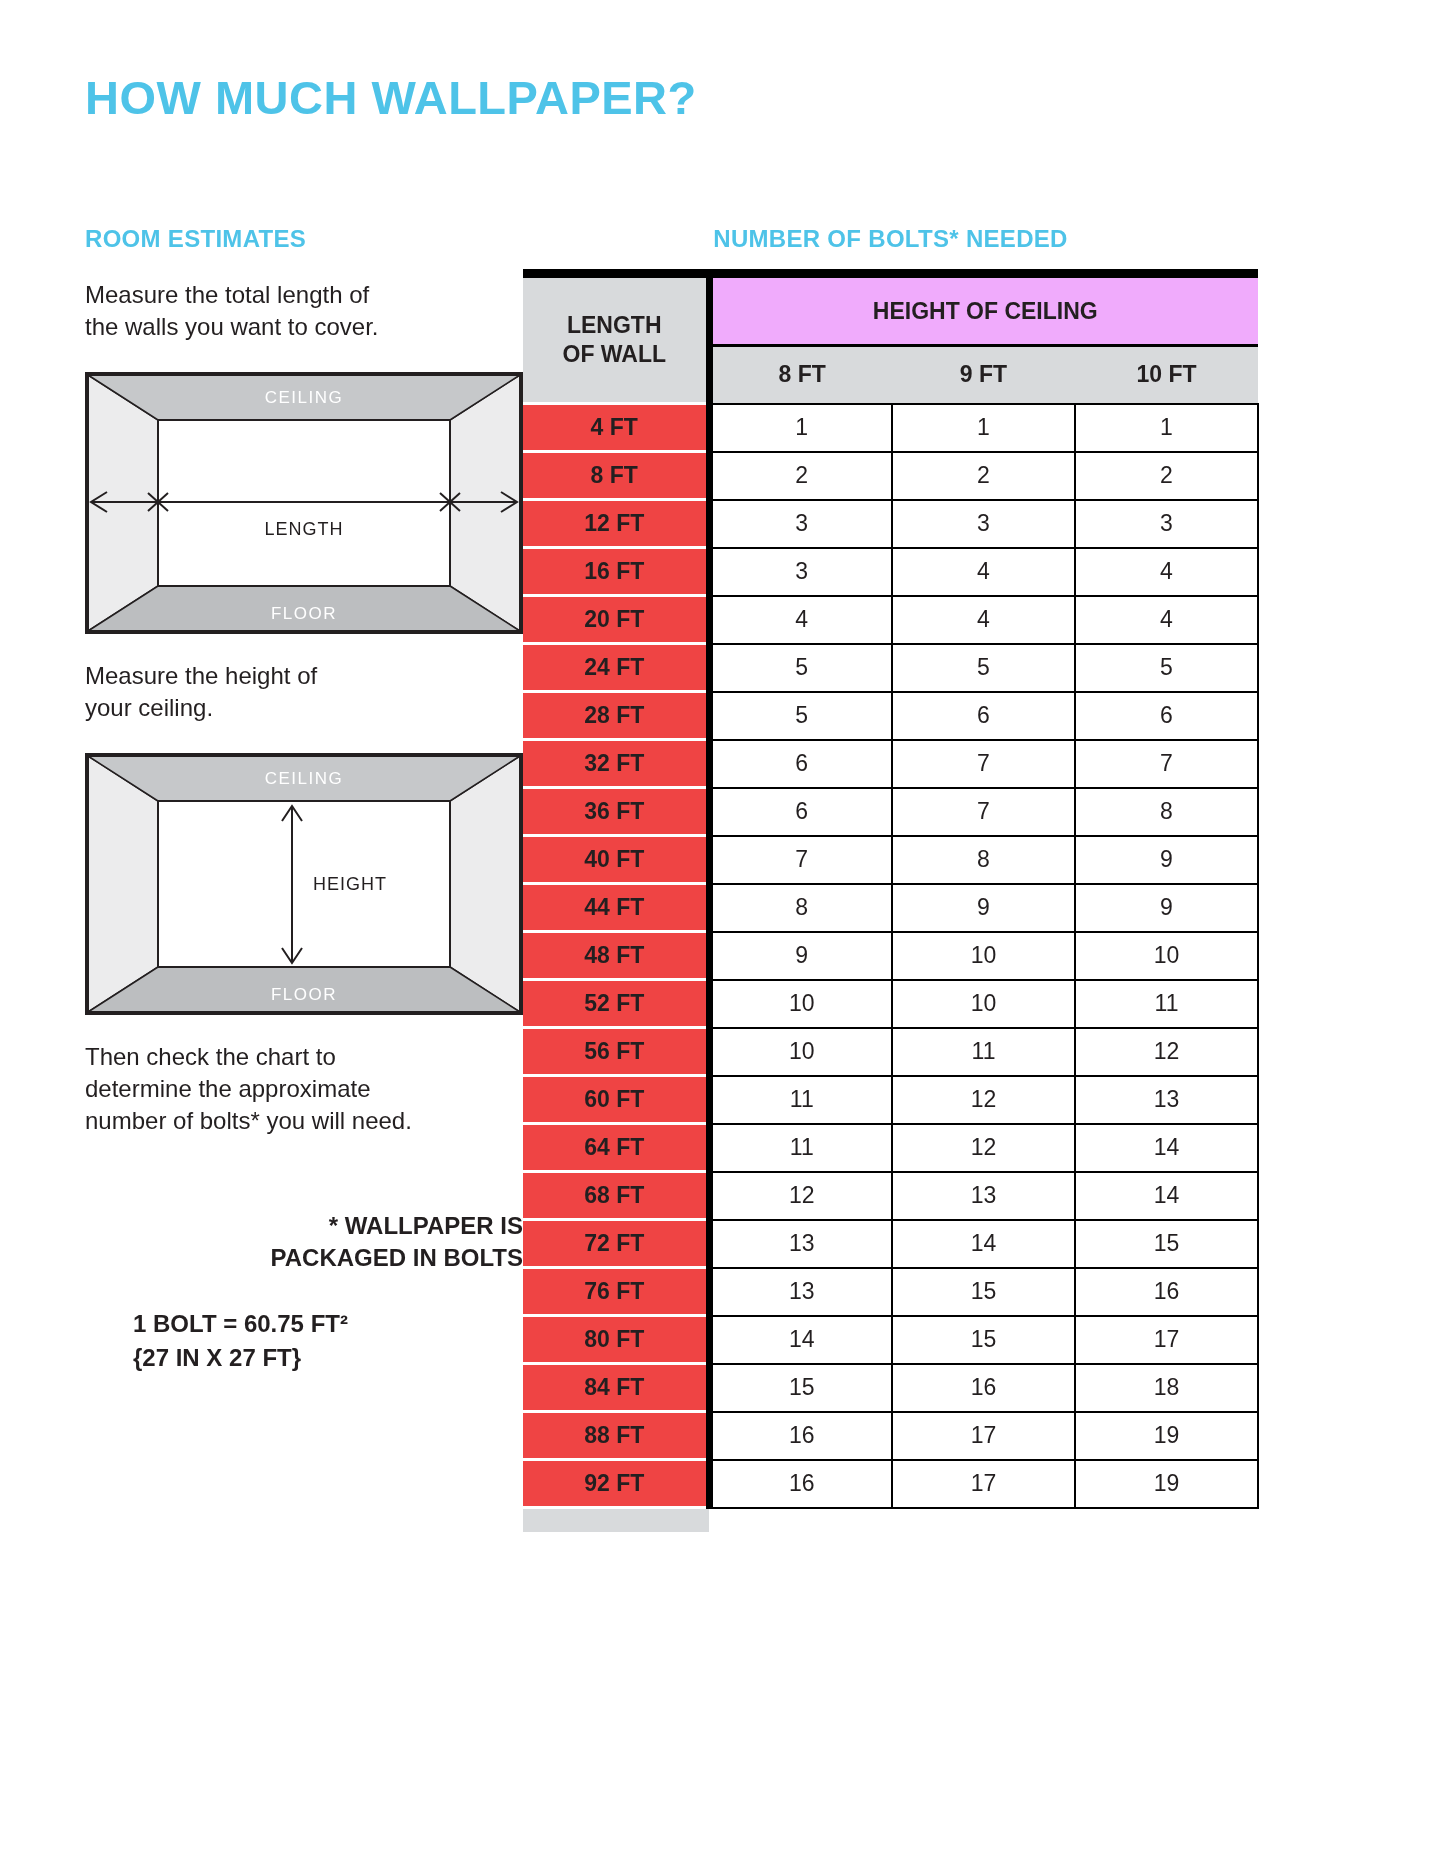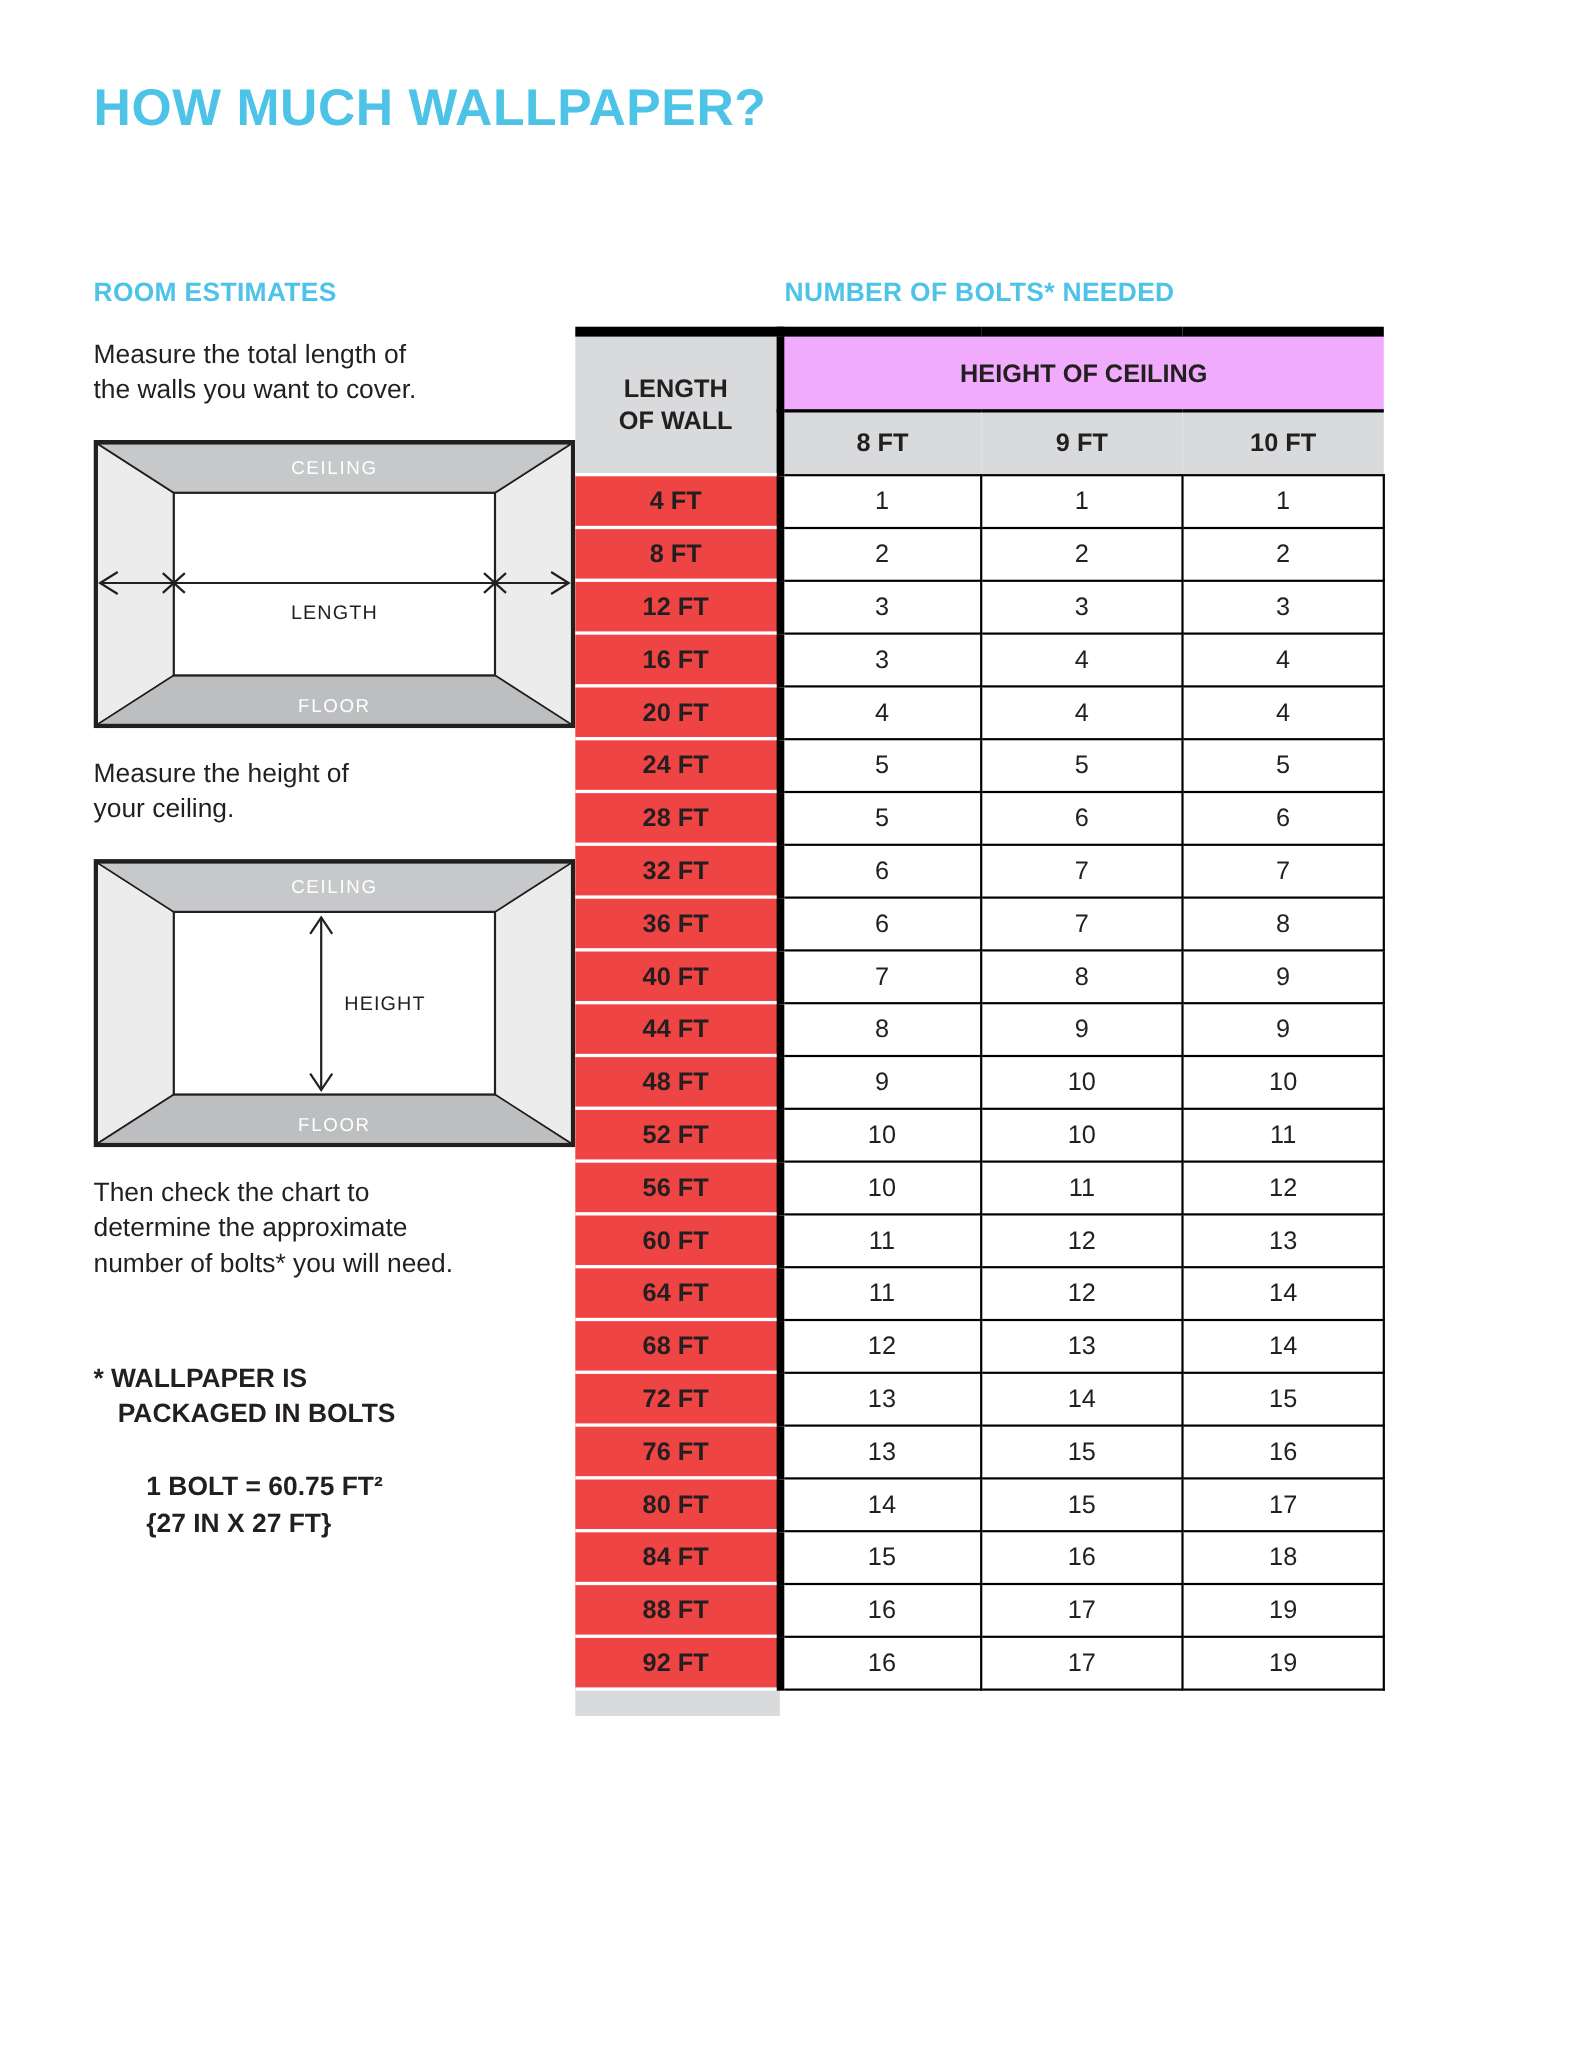--- a/index.html
+++ b/index.html
@@ -22,39 +22,38 @@
 
   .columns { display:flex; margin-top:100px; }
   .left-col { width:438px; flex:0 0 438px; }
   .right-col { margin-left:auto; width:735px; flex:0 0 735px; }
 
   .section-heading {
     color:#4ec3e8;
     font-size:24px;
     font-weight:bold;
     letter-spacing:0.3px;
-    margin-top:28px;
   }
   .right-col .section-heading { text-align:center; }
 
   .para { font-size:24px; line-height:1.35; margin-top:26px; }
   .para .line { display:block; }
 
   .room { width:438px; height:262px; display:block; margin-top:28px; }
   .ceil  { fill:#c6c8ca; stroke:#231f20; stroke-width:1.5; }
   .floor { fill:#bcbec0; stroke:#231f20; stroke-width:1.5; }
   .side  { fill:#ececed; stroke:#231f20; stroke-width:1.5; }
   .back  { fill:#ffffff; stroke:#231f20; stroke-width:2; }
   .outer { fill:none; stroke:#231f20; stroke-width:4; }
   .room text { font-family:"Liberation Sans", sans-serif; }
   .room-label-white { fill:#ffffff; font-size:17px; letter-spacing:1.5px; }
   .room-label-dark  { fill:#231f20; font-size:18px; letter-spacing:1px; }
   .arrow { stroke:#231f20; stroke-width:2; fill:none; }
 
-  .fnote { margin-top:72px; font-size:24px; font-weight:bold; line-height:1.35; }
+  .fnote { margin-top:72px; font-size:24px; font-weight:bold; line-height:1.35;text-align:right; }
   .fnote .l2 { margin-left:22px; }
   .bolt-info { margin-top:32px; font-size:24px; font-weight:bold; line-height:1.45;margin-left:48px; }
   .bolt-info .line { display:block; }
 
   
   .bolts-table {
     border-collapse:collapse;
     width:735px;
     margin-top:16px;
     border-top:9px solid #000;

